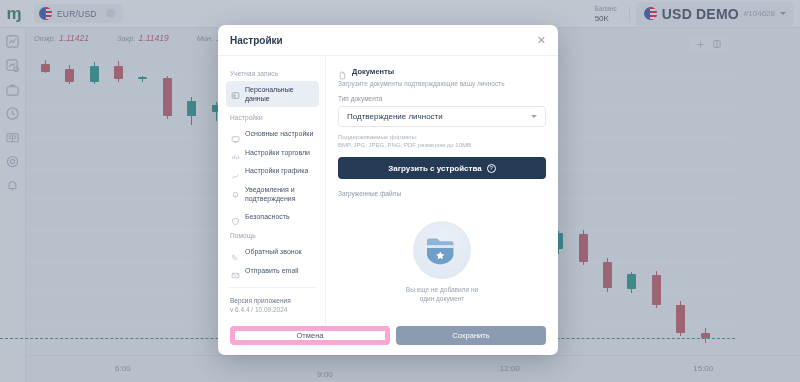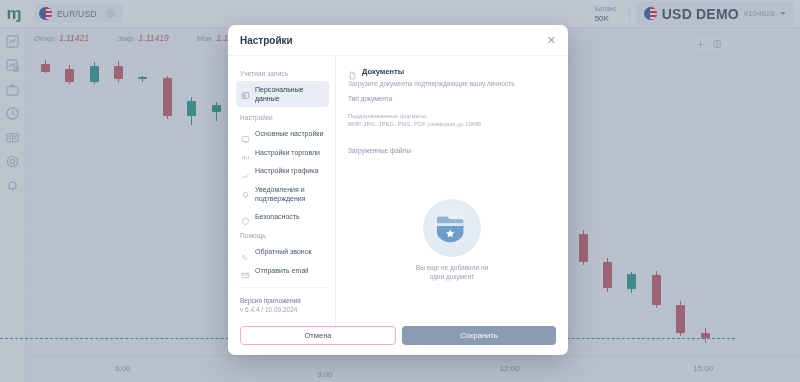--- a/index.html
+++ b/index.html
@@ -102,21 +102,21 @@
   }
   .btn-buy { background: #1f9184; }
   .btn-sell { background: #cf4a52; }
   .lot-pill { display: flex; align-items: center; gap: 3px; font-size: 8px; color: #5d6a7c; margin-left: 4px; }
 
   
   #dim { position: absolute; inset: 0; background: rgba(110,124,145,.42); }
 
   
   #modal {
-    position: absolute; left: 228px; top: 25px; width: 340px; height: 330px;
+    position: absolute; left: 218px; top: 25px; width: 340px; height: 330px;
     background: #fff; border-radius: 7px;
     box-shadow: 0 8px 28px rgba(40,52,70,.28);
     display: flex; flex-direction: column; overflow: hidden;
   }
   .m-head {
     height: 31px; display: flex; align-items: center; padding: 0 12px;
     border-bottom: 1px solid #edf0f4; flex: none;
   }
   .m-title { font-size: 10px; color: #2c3c52; font-weight: bold; }
   .m-close { margin-left: auto; font-size: 11px; color: #9aa4b2; line-height: 1; cursor: pointer; }
@@ -160,21 +160,21 @@
   .empty { flex: 1; display: flex; flex-direction: column; align-items: center; justify-content: center; gap: 6px; }
   .empty-circle {
     width: 58px; height: 58px; border-radius: 50%;
     background: radial-gradient(circle at 50% 35%, #eaf0f7 0%, #dde6f1 100%);
     display: flex; align-items: center; justify-content: center;
   }
   .empty-text { font-size: 6.5px; color: #9aa4b2; text-align: center; line-height: 9px; }
 
   .m-foot { display: flex; gap: 6px; padding: 0 12px 10px; flex: none; }
   .btn-cancel {
-    flex: 1; height: 19px; border-radius: 4px; background: #fff; border: 1px solid #f9a8d4;
+    flex: 1; height: 19px; border-radius: 4px; background: #fff; border: 5px solid #f9a8d4;
     font-size: 7.5px; color: #46566c; cursor: pointer;
   }
   .btn-save {
     flex: 1; height: 19px; border-radius: 4px; background: #8b9bb1; border: none;
     font-size: 7.5px; color: #fff; cursor: pointer;
   }
 </style>
 </head>
 <body>
 
@@ -516,23 +516,31 @@
       <div class="doc-head">
         <span class="d-ico"><svg viewBox="0 0 16 16" fill="none" stroke="#5d6a7c" stroke-width="1.3">
               <path d="M4 2h5l3 3v9H4z"></path>
               <path d="M9 2v3h3"></path>
             </svg></span>
         <span class="doc-title">Документы</span>
       </div>
       <div class="doc-sub">Загрузите документы подтверждающие вашу личность</div>
 
       <div class="fieldlabel">Тип документа</div>
+      <div class="selectbox">
+        <span>Подтверждение личности</span>
+        <div class="sc"></div>
+      </div>
       <div class="formats" style="white-space:pre-line">Поддерживаемые форматы:
 BMP, JPG, JPEG, PNG, PDF размером до 10MB</div>
 
+      <button class="upload-btn">
+        <span>Загрузить с устройства</span>
+        <span class="q">?</span>
+      </button>
 
       <div class="files-label">Загруженные файлы</div>
 
       <div class="empty">
         <div class="empty-circle">
           <svg width="36" height="30" viewBox="0 0 40 34">
             <path d="M3 6.5a2.6 2.6 0 012.6-2.6h9l3 3.2h12.8A2.6 2.6 0 0133 9.7v2H3z" fill="#8fb4d6"></path>
             <path d="M3 12.5h30v9.2c0 5.6-5.6 10.4-15 11.8C8.6 32.1 3 27.3 3 21.7z" fill="#6f9fc9"></path>
             <path d="M3 12.5h30v2.2H3z" fill="#ffffff" opacity=".75"></path>
             <path d="M18 18.6l1.45 2.94 3.25.47-2.35 2.29.55 3.23L18 26l-2.9 1.53.55-3.23-2.35-2.29 3.25-.47z" fill="#ffffff"></path>

